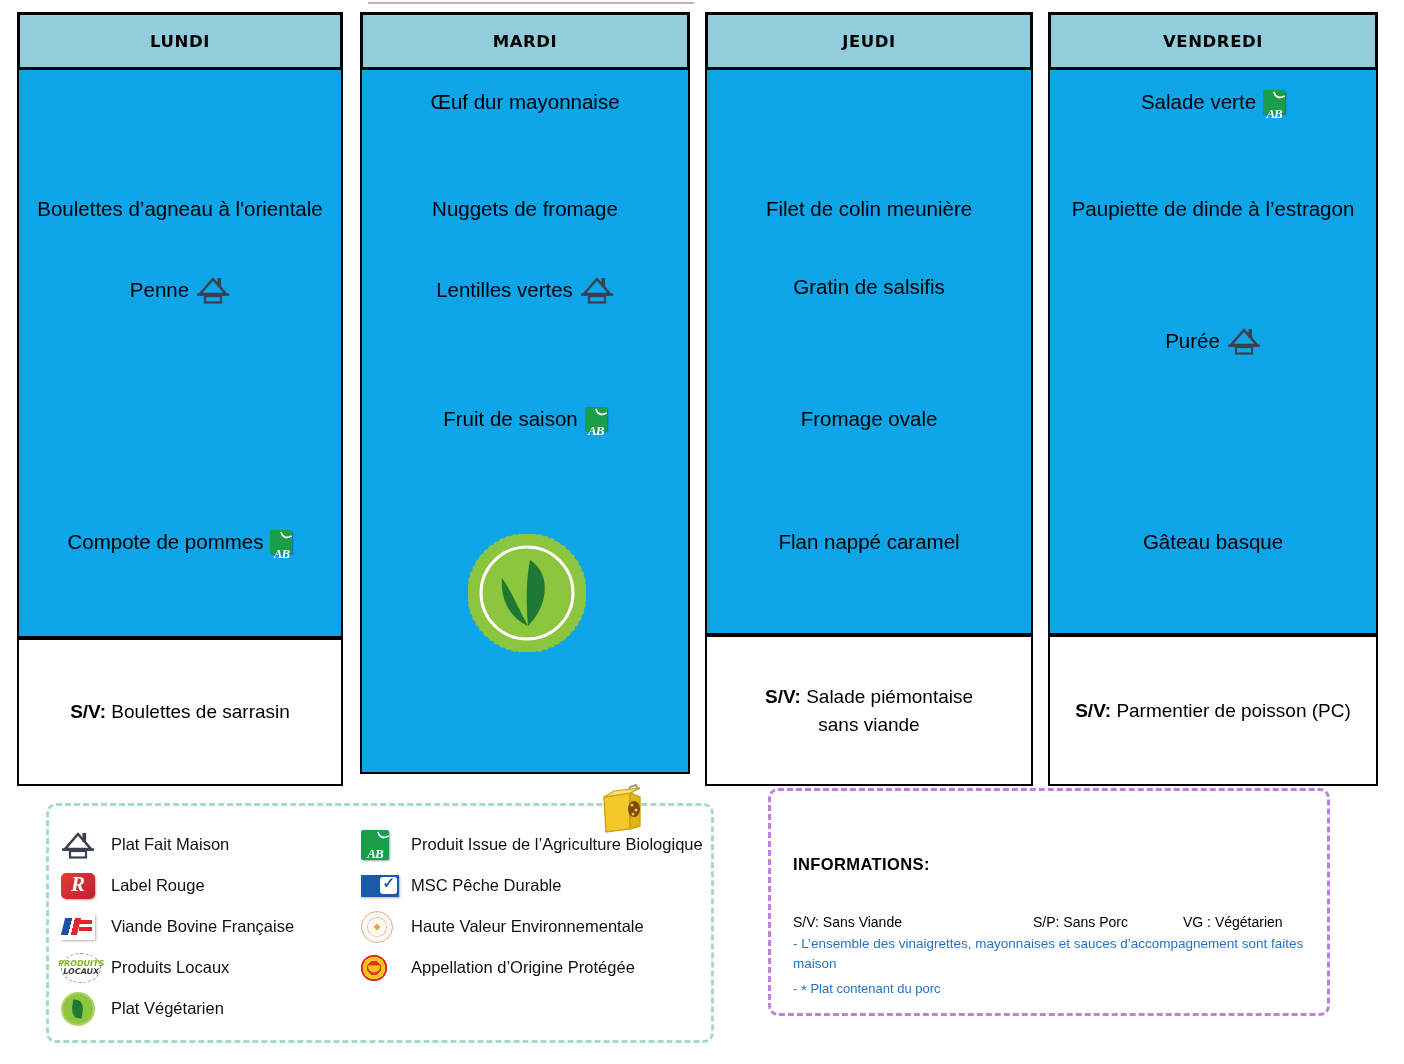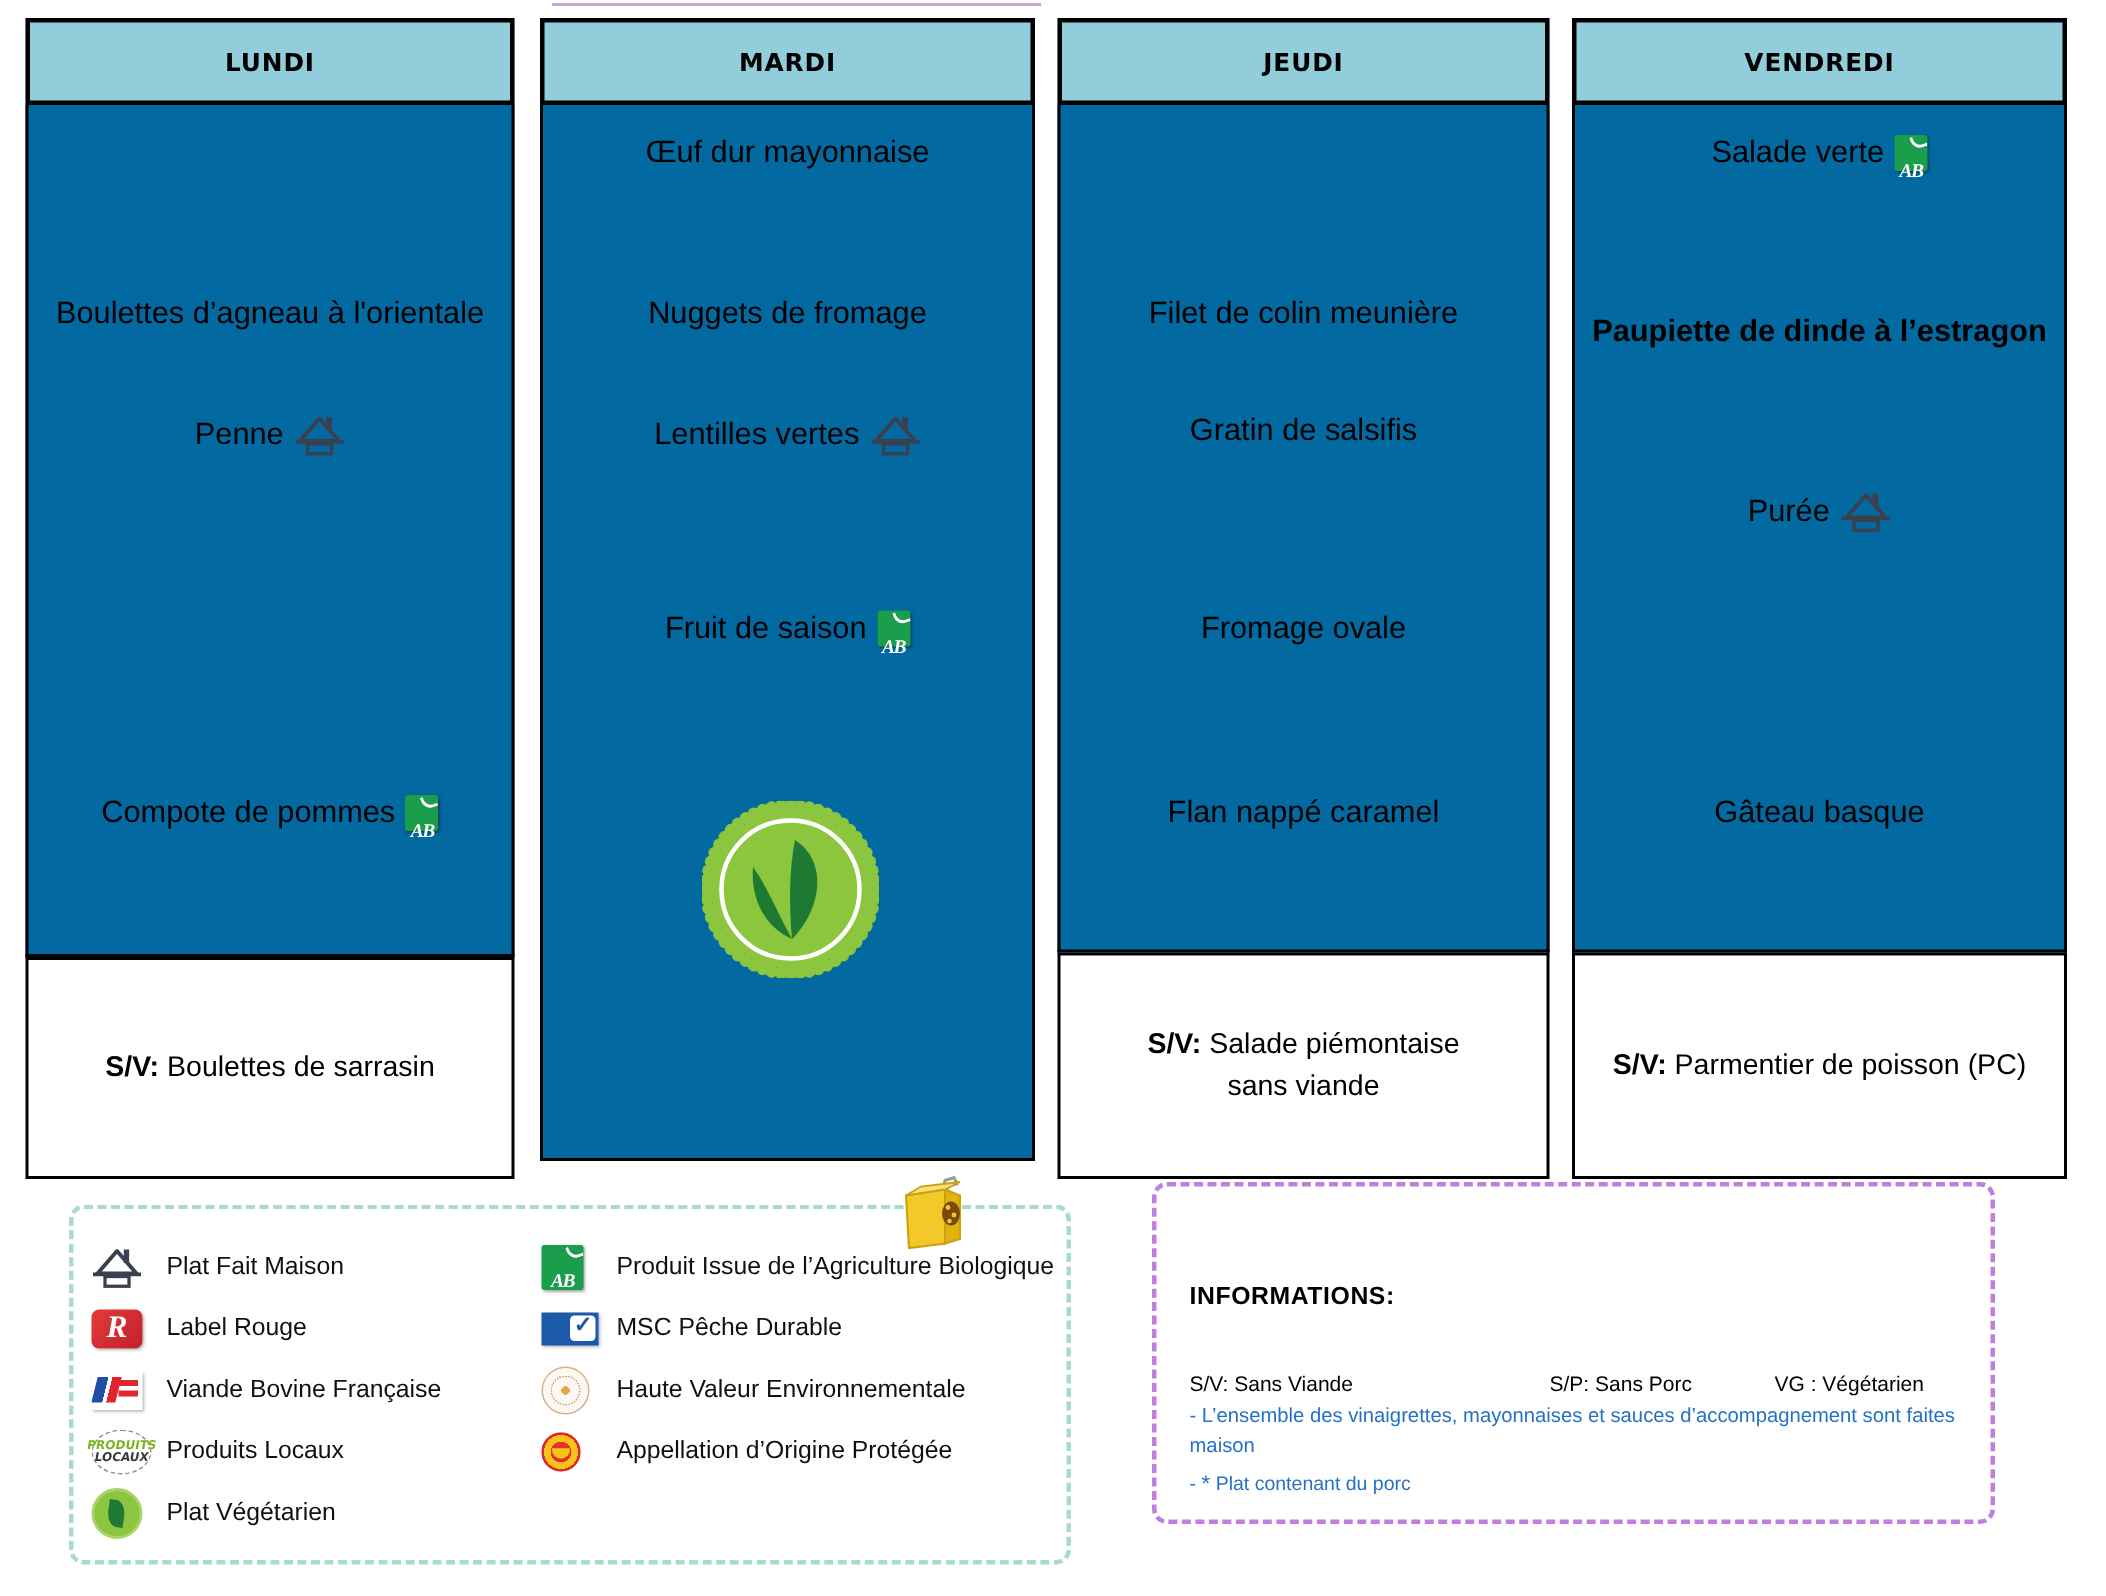--- a/index.html
+++ b/index.html
@@ -47,21 +47,21 @@
     font-size:16.5px;
     letter-spacing:0.6px;
     color:#000;
     text-align:right;
   }
   .day-body{
     border:2.6px solid #000;
     border-top:none;
     box-sizing:border-box;
     position:relative;
-    background:#0369a1;
+    background:#0ea5e9;
   }
 
   .sv-cell{
     border-top:2.6px solid #000;
     box-sizing:border-box;
     display:flex;align-items:center;justify-content:center;
     text-align:center;
   }
   .sv-cell .sv-text{
     font-family:"Liberation Sans", sans-serif;
@@ -402,21 +402,21 @@
         <span>VENDREDI</span>
       </div>
       <div class="day-body" style="height: 565px;">
         <div class="dish" style="top: 20px;">
           <span>Salade verte</span>
           <span class="ico ico-ab">
             <span class="abtxt">AB</span>
             <span class="leaf"></span>
           </span>
         </div>
-        <div class="dish" style="top: 139px; font-weight: bold;">
+        <div class="dish" style="top: 127px;">
           <span>Paupiette de dinde à l’estragon</span>
         </div>
         <div class="dish" style="top: 221px; margin-top: 35px;">
           <span>Purée</span>
           <span class="ico ico-house"><svg viewBox="0 0 34 30" width="100%" height="100%">
               <polygon points="17,4 30,19 4,19" fill="none" stroke="#3a4050" stroke-width="2.6" stroke-linejoin="round"></polygon>
               <rect x="21.5" y="3" width="3.6" height="9" fill="#3a4050"></rect>
               <line x1="1" y1="19.6" x2="33" y2="19.6" stroke="#3a4050" stroke-width="2.6"></line>
               <rect x="9" y="21" width="16" height="6.5" fill="none" stroke="#3a4050" stroke-width="2.2"></rect>
             </svg></span>

